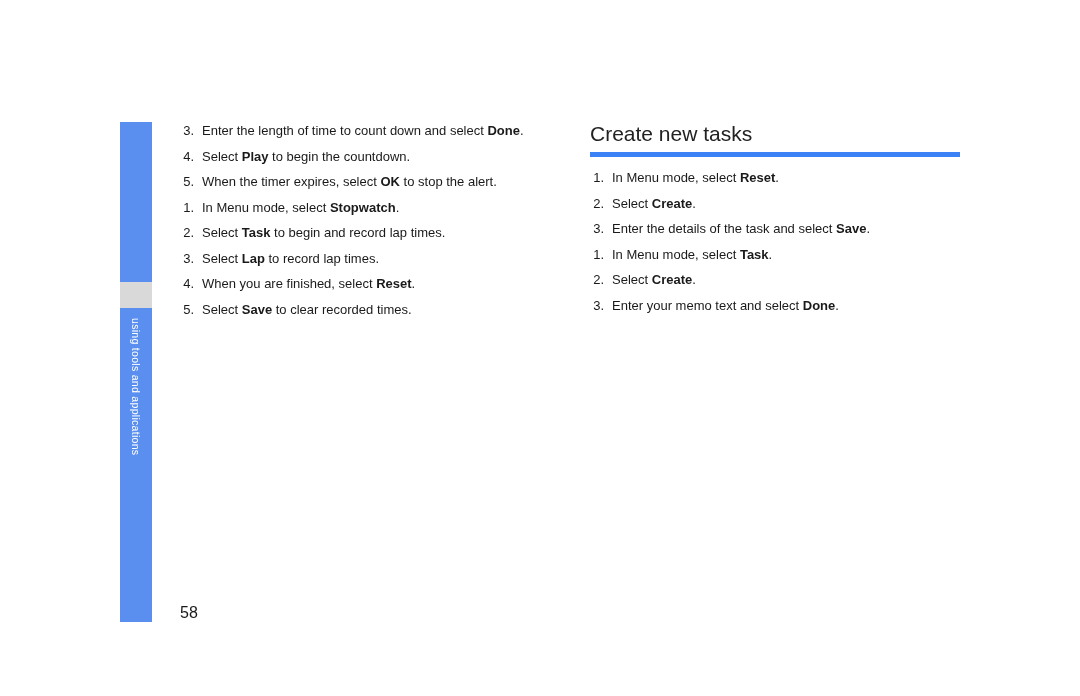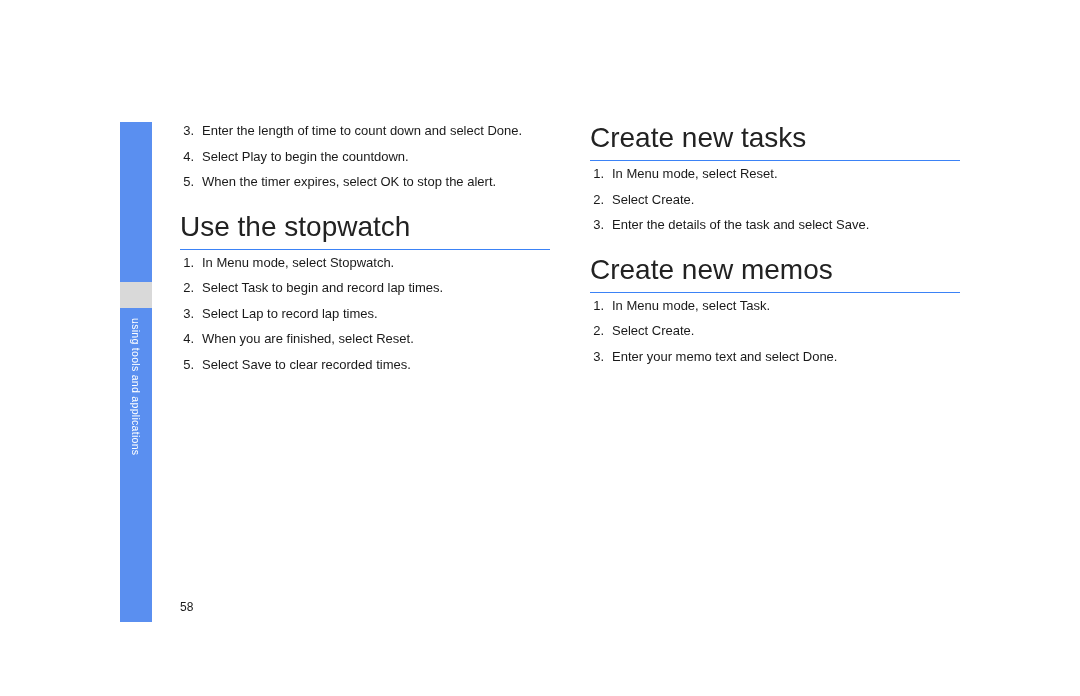--- a/index.html
+++ b/index.html
@@ -81,36 +81,36 @@
       line-height: 1.35;
       margin-bottom: 8px;
       display: flex;
       gap: 8px;
     }
     .step .num {
       min-width: 14px;
       text-align: right;
     }
     .step .txt { flex: 1; }
-    .step .txt b { font-weight: normal; }
+    .step .txt b { font-weight: bold; }
     h2.section-title {
-      font-size: 28px;
+      font-size: 21px;
       font-weight: 400;
       color: #222;
-      border-bottom: 1px solid #3b82f6;
+      border-bottom: 5px solid #3b82f6;
       padding-bottom: 6px;
       margin-top: 20px;
-      margin-bottom: 4px;
+      margin-bottom: 12px;
     }
     .col-right h2.section-title:first-child { margin-top: 0; }
     .page-num {
       position: absolute;
       left: 60px;
-      bottom: 8px;
-      font-size: 12px;
+      bottom: 0;
+      font-size: 16px;
     }
   </style>
 </head>
 <body>
 
 <div class="page">
 
   <div class="side-tab">
     <div class="tab-blue"></div>
     <div class="tab-grey"></div>
@@ -129,21 +129,20 @@
           <div class="step">
             <span class="num">4.</span>
             <span class="txt">Select <b>Play</b> to begin the countdown.</span>
           </div>
           <div class="step">
             <span class="num">5.</span>
             <span class="txt">When the timer expires, select <b>OK</b> to stop the alert.</span>
           </div>
         </div>
 
-      <h2 class="section-title">Use the stopwatch</h2>
       <div>
           <div class="step">
             <span class="num">1.</span>
             <span class="txt">In Menu mode, select <b>Stopwatch</b>.</span>
           </div>
           <div class="step">
             <span class="num">2.</span>
             <span class="txt">Select <b>Task</b> to begin and record lap times.</span>
           </div>
           <div class="step">
@@ -171,21 +170,20 @@
           <div class="step">
             <span class="num">2.</span>
             <span class="txt">Select <b>Create</b>.</span>
           </div>
           <div class="step">
             <span class="num">3.</span>
             <span class="txt">Enter the details of the task and select <b>Save</b>.</span>
           </div>
         </div>
 
-      <h2 class="section-title">Create new memos</h2>
       <div>
           <div class="step">
             <span class="num">1.</span>
             <span class="txt">In Menu mode, select <b>Task</b>.</span>
           </div>
           <div class="step">
             <span class="num">2.</span>
             <span class="txt">Select <b>Create</b>.</span>
           </div>
           <div class="step">

